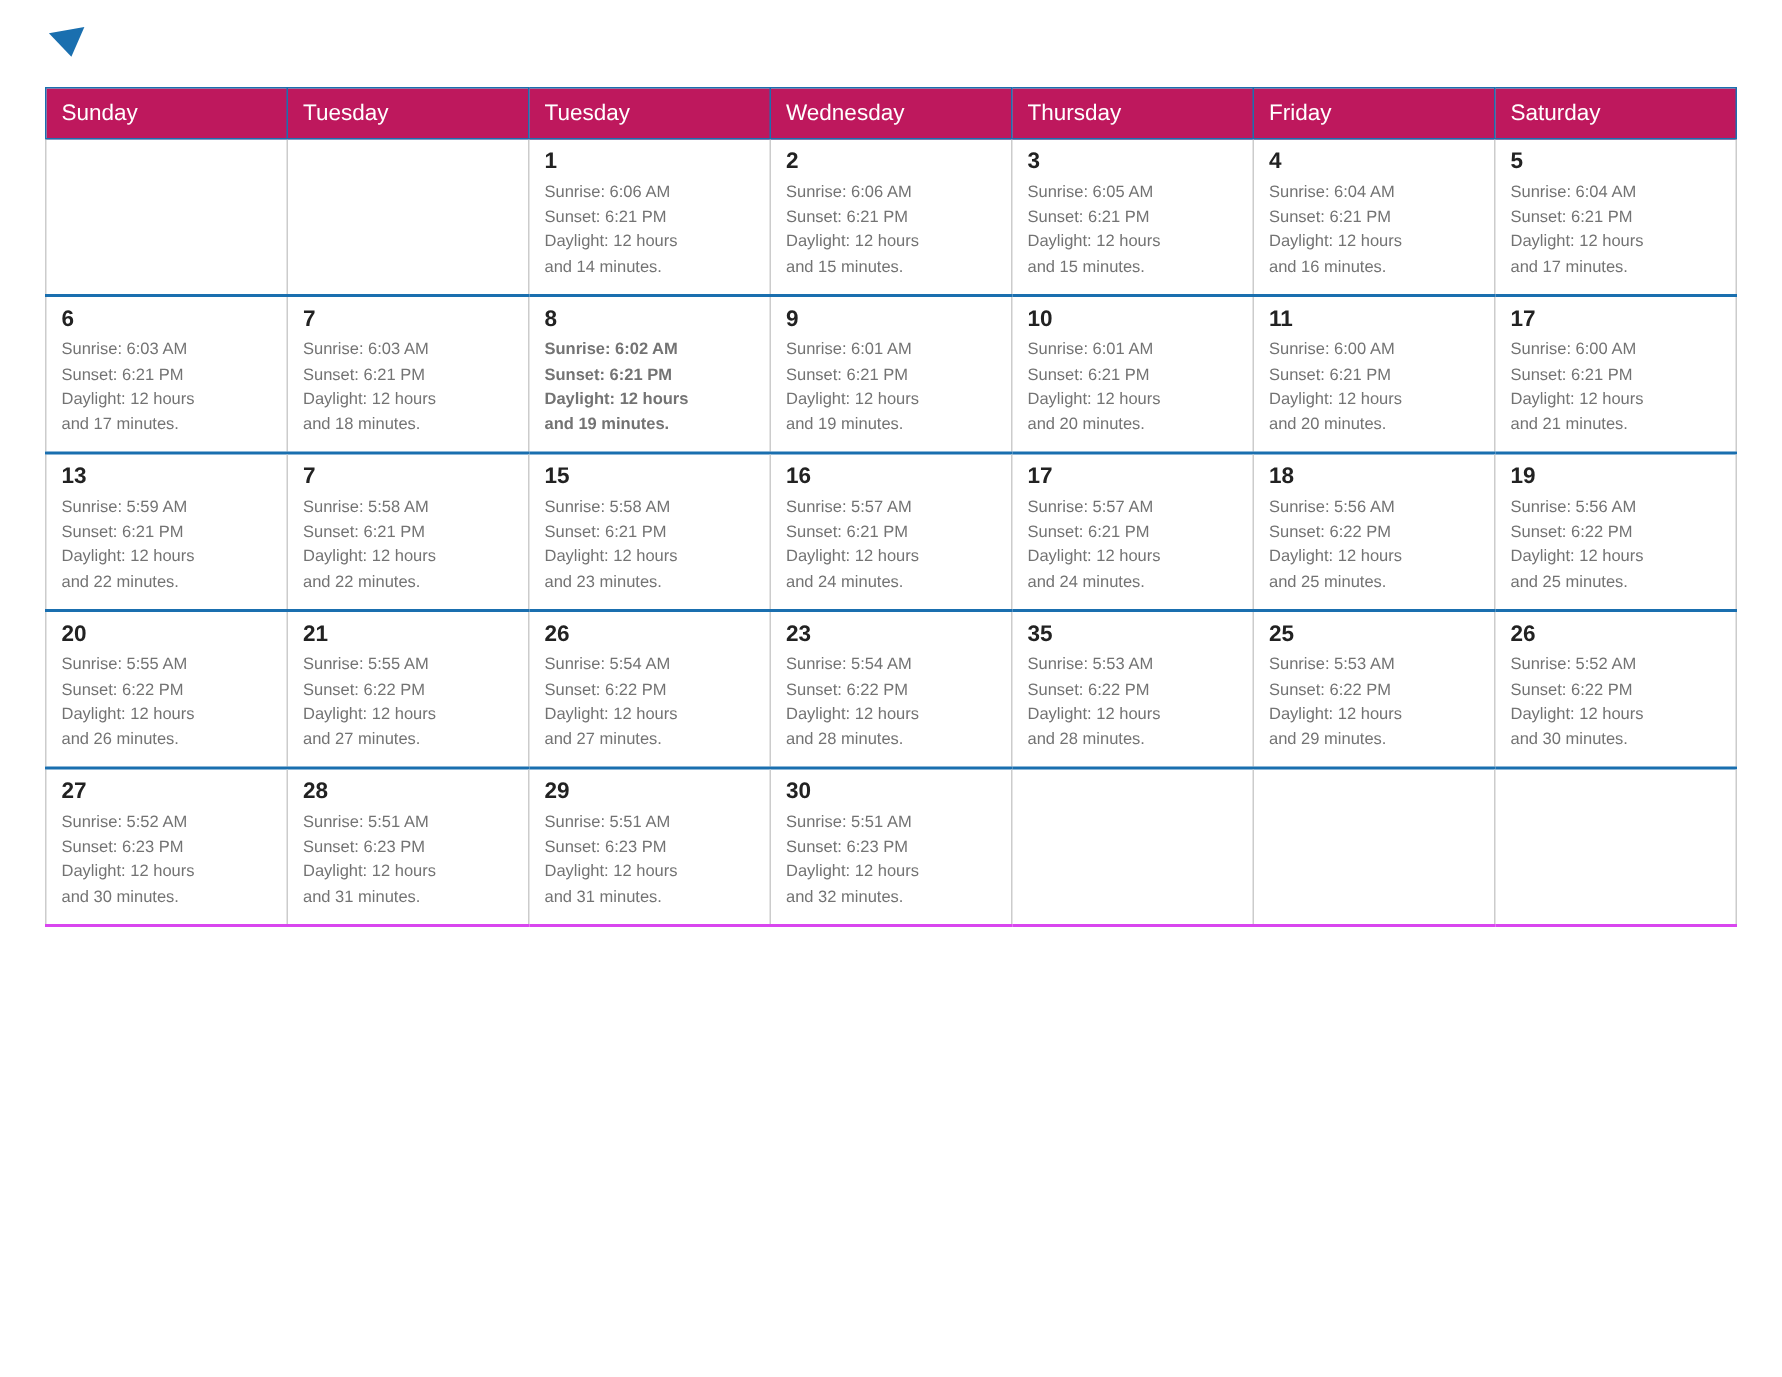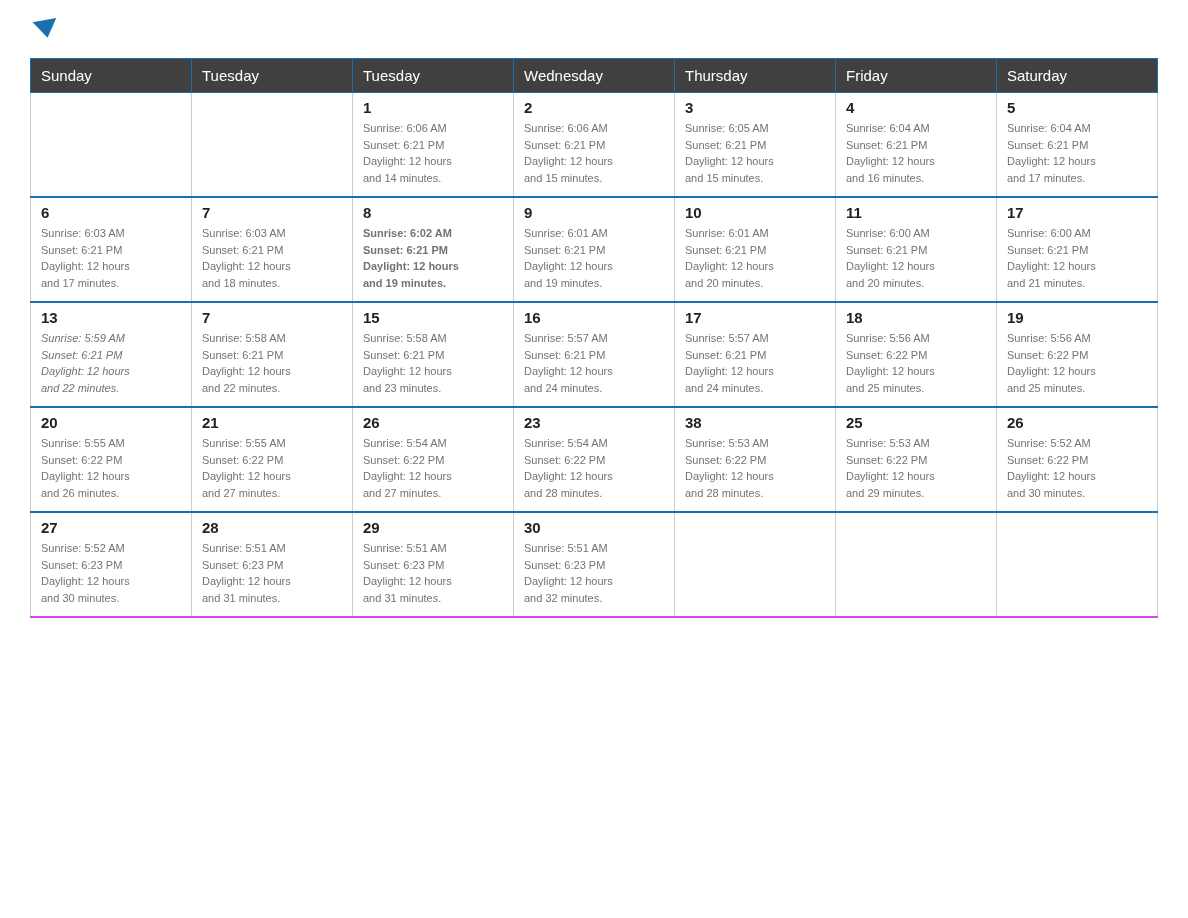--- a/index.html
+++ b/index.html
@@ -55,21 +55,21 @@
       font-size: 20px;
       color: #333;
       margin-top: 4px;
     }
     .calendar {
       width: 100%;
       border-collapse: collapse;
       border: 1px solid #1a6faf;
     }
     .calendar th {
-      background-color: #404040;
+      background-color: #be185d;
       color: #fff;
       font-size: 15px;
       font-weight: normal;
       padding: 8px 10px;
       text-align: left;
       border: 1px solid #1a6faf;
     }
     .calendar td {
       vertical-align: top;
       width: 14.28%;
@@ -215,21 +215,21 @@
           <span class="day-number">17</span>
           <div class="day-info" style="white-space: pre-line;">Sunrise: 6:00 AM
 Sunset: 6:21 PM
 Daylight: 12 hours
 and 21 minutes.</div>
         </td>
       </tr>
       <tr>
         <td>
           <span class="day-number">13</span>
-          <div class="day-info" style="white-space: pre-line; font-style: italic;">Sunrise: 5:59 AM
+          <div class="day-info" style="white-space: pre-line;">Sunrise: 5:59 AM
 Sunset: 6:21 PM
 Daylight: 12 hours
 and 22 minutes.</div>
         </td>
         <td>
           <span class="day-number">7</span>
           <div class="day-info" style="white-space: pre-line;">Sunrise: 5:58 AM
 Sunset: 6:21 PM
 Daylight: 12 hours
 and 22 minutes.</div>
@@ -293,21 +293,21 @@
 and 27 minutes.</div>
         </td>
         <td>
           <span class="day-number">23</span>
           <div class="day-info" style="white-space: pre-line;">Sunrise: 5:54 AM
 Sunset: 6:22 PM
 Daylight: 12 hours
 and 28 minutes.</div>
         </td>
         <td>
-          <span class="day-number">38</span>
+          <span class="day-number">35</span>
           <div class="day-info" style="white-space: pre-line;">Sunrise: 5:53 AM
 Sunset: 6:22 PM
 Daylight: 12 hours
 and 28 minutes.</div>
         </td>
         <td>
           <span class="day-number">25</span>
           <div class="day-info" style="white-space: pre-line;">Sunrise: 5:53 AM
 Sunset: 6:22 PM
 Daylight: 12 hours

